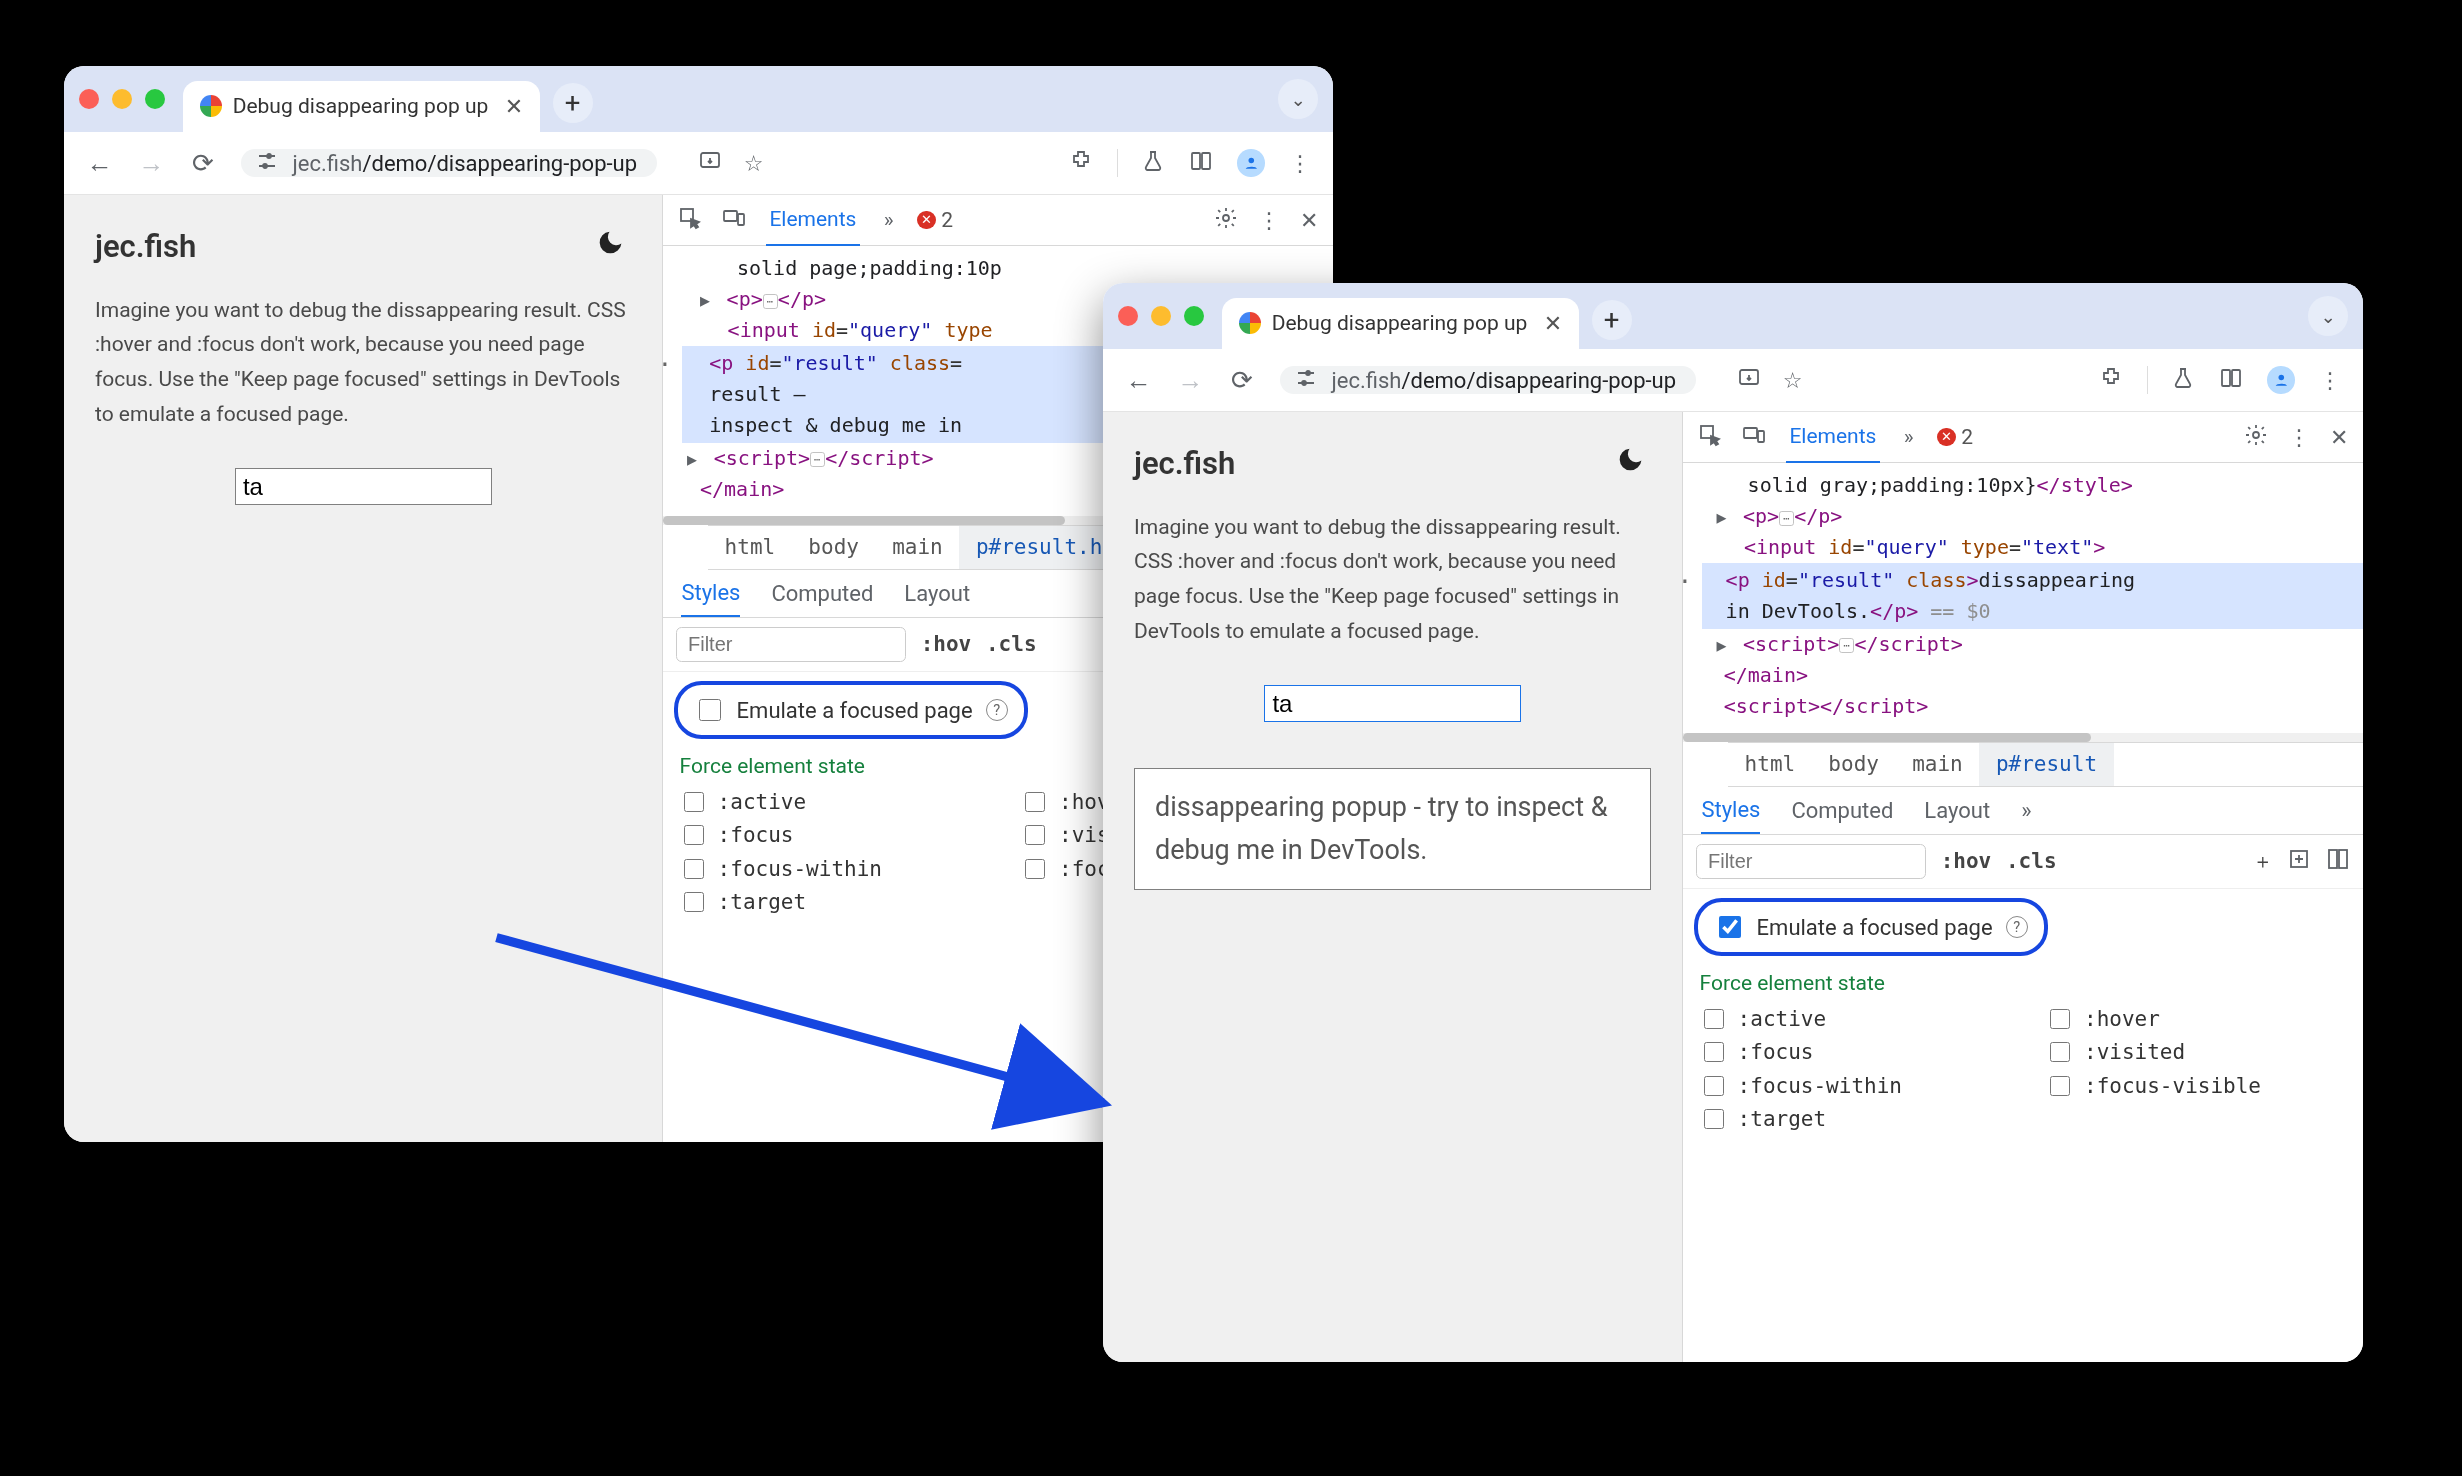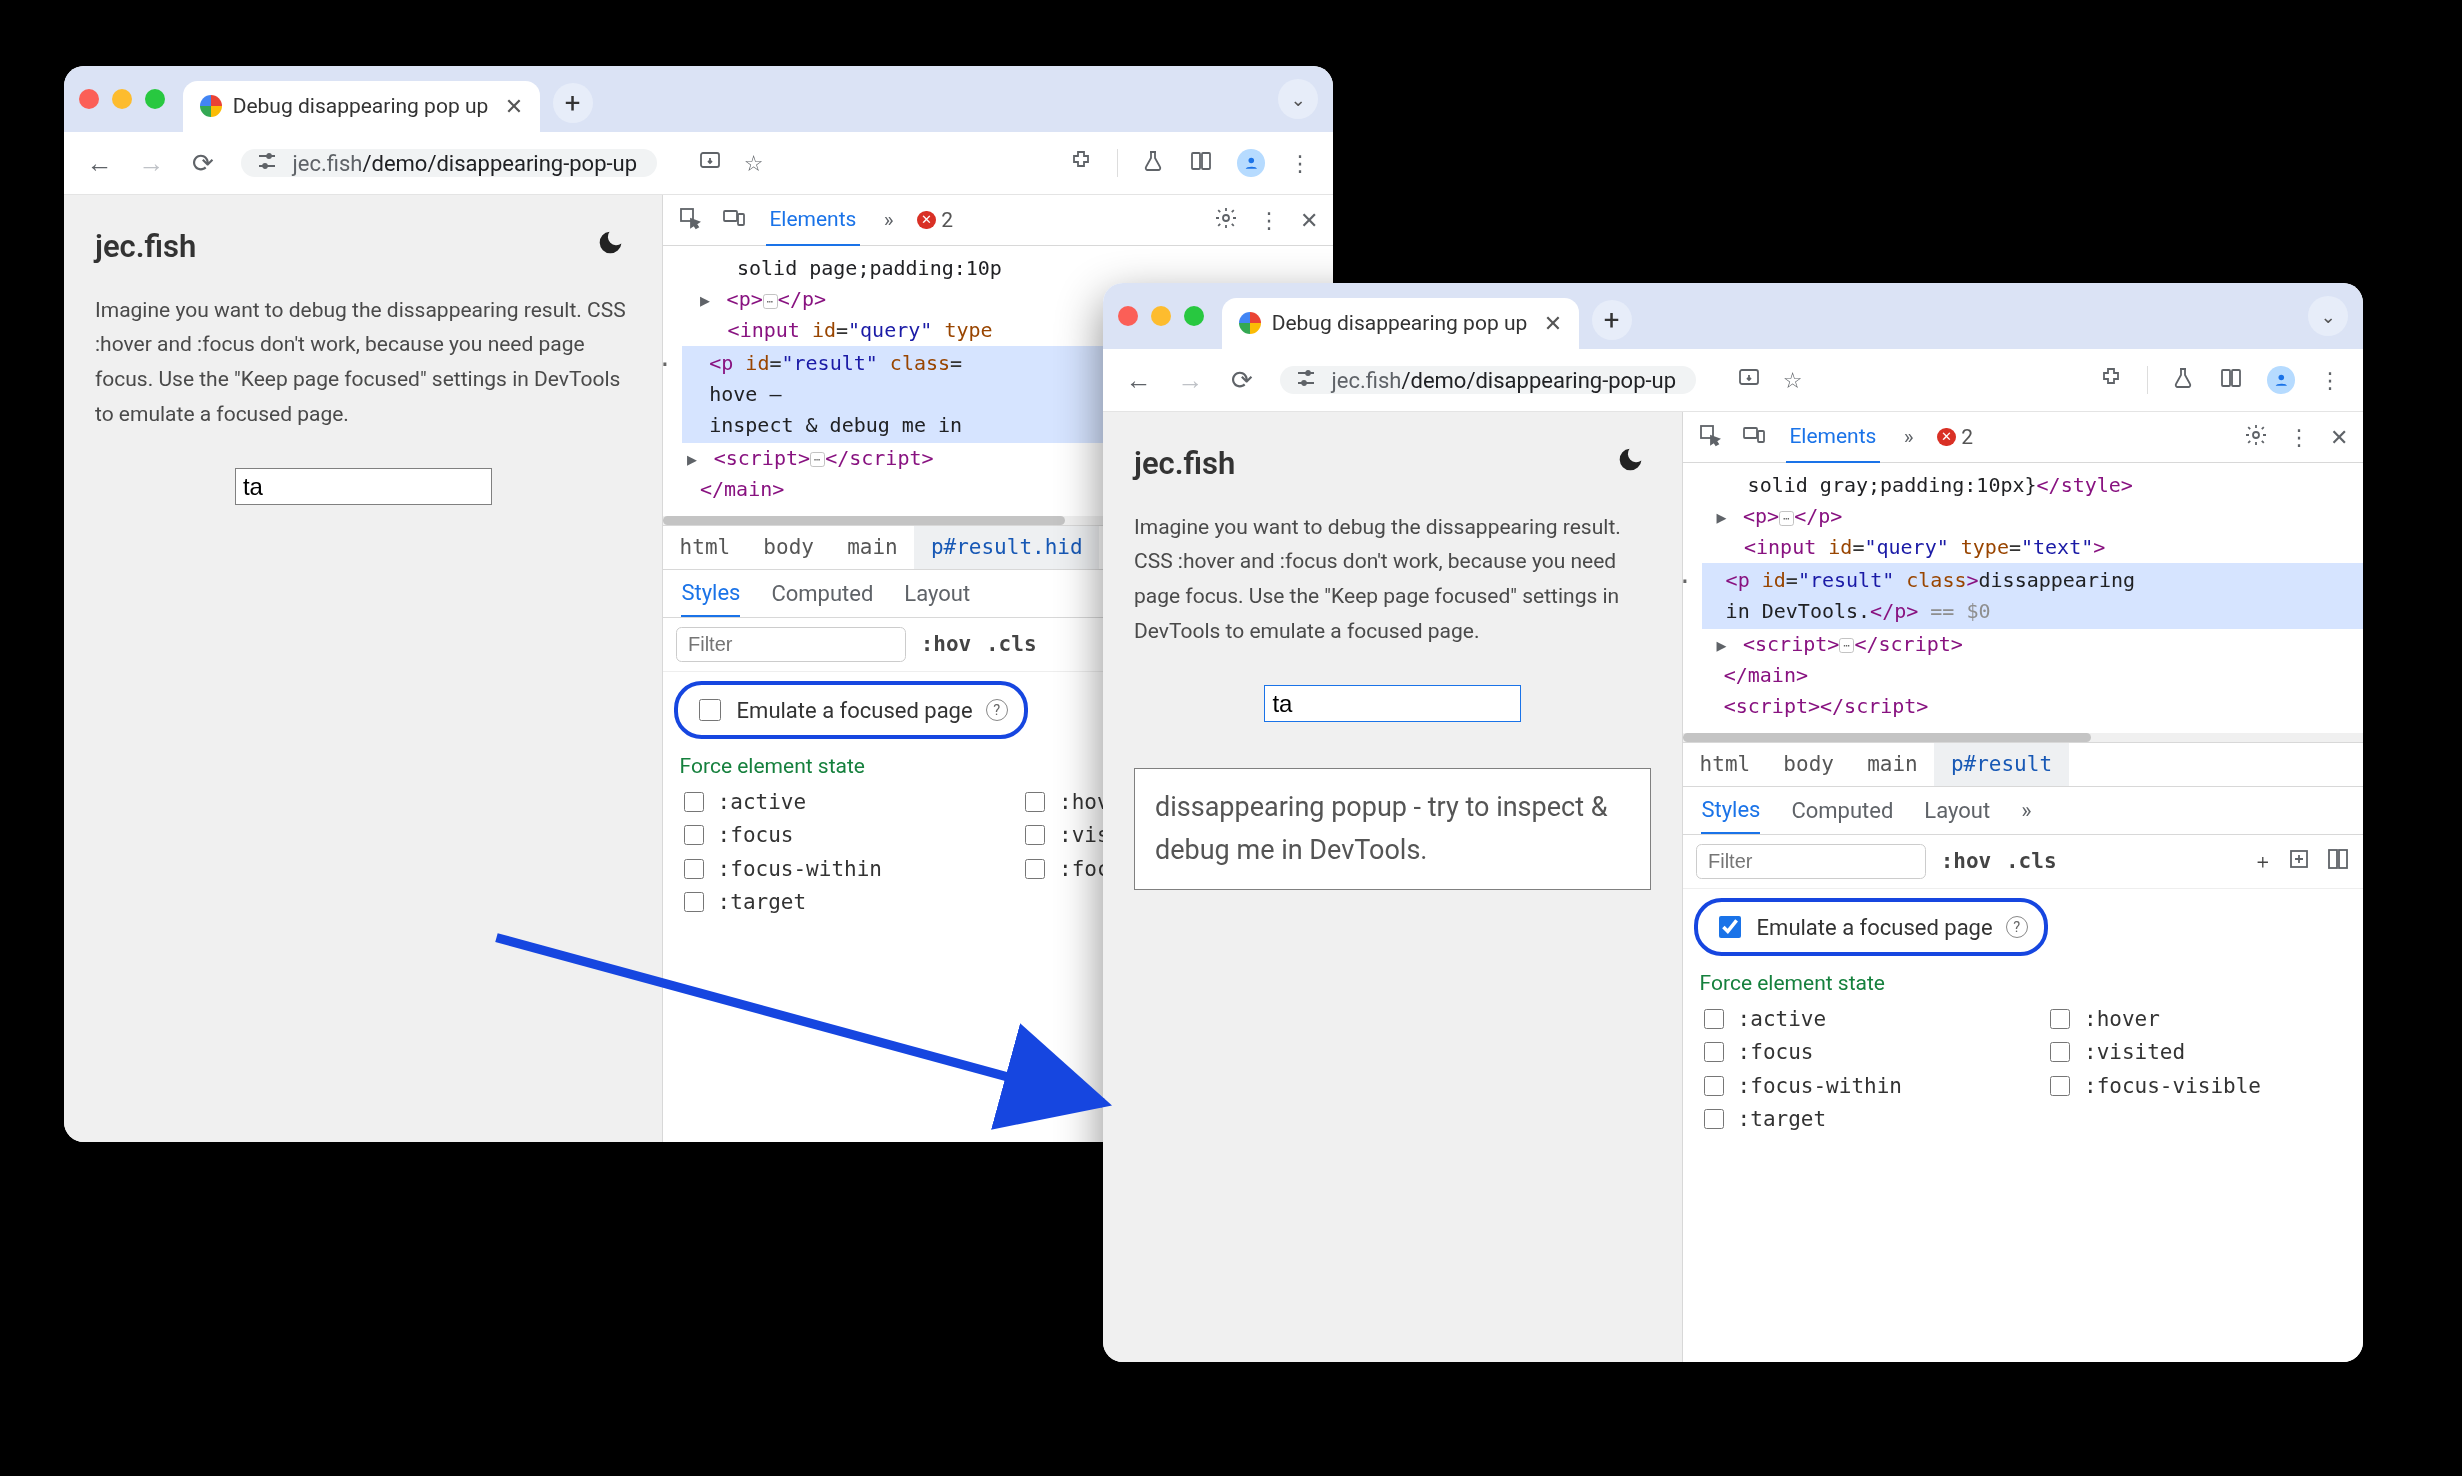--- a/index.html
+++ b/index.html
@@ -127,21 +127,21 @@
   .eq0 { color:#8e8e8e; font-style:normal; }
   .cg { color:#5f6368; position:relative; left:-16.6px; font-size:16.6px; }
 
   .dom-scroll { height:9.2px; background:#f0f0f0; position:relative; }
   .dom-scroll::after { content:""; position:absolute; left:0; top:0; height:100%;
      width:60%; background:#c4c4c4; border-radius:4.6px; }
 
   
   .bc { display:flex; align-items:center; border-top:0.9px solid #d8d8d8;
         border-bottom:0.9px solid #d8d8d8; font-size:21px;
-        font-family:"SF Mono",Menlo,Monaco,Consolas,monospace; }
+        font-family:"SF Mono",Menlo,Monaco,Consolas,monospace;margin-left:45px; }
   .bc span { padding:9.2px 16.6px; color:#565656; }
   .bc span.sel { background:#eef0f2; color:#1758b5; }
 
   
   .sp-tabs { display:flex; align-items:center; gap:31px; padding:0 18.4px;
              border-bottom:0.9px solid #d8d8d8; height:48px; font-size:22px; color:#5f6368; }
   .sp-tabs .t.active { color:#1a73e8; border-bottom:2.8px solid #1a73e8;
                        height:100%; display:flex; align-items:center; }
 
   .sp-row { display:flex; align-items:center; gap:14.7px; padding:9.2px 13px; border-bottom:0.9px solid #eee; }
@@ -290,21 +290,21 @@
         <span class="ic">✕</span>
       </div>
 
       <div class="dom">
         <div class="line tx" style="padding-left:37px;"><span>solid page;padding:10p</span></div>
         <div class="line" style="padding-left:16.6px;"><span class="cg">▶</span><span class="tg">&lt;p&gt;</span><span class="threedots">⋯</span><span class="tg">&lt;/p&gt;</span></div>
         <div class="line" style="padding-left:27.6px;"><span class="tg">&lt;input</span> <span class="at">id</span>=<span class="vl">"query"</span> <span class="at">type</span></div>
         <div class="hl" style="position:relative; padding-left:27.6px;">
           <span class="seldots">⋯</span>
           <div class="line"><span class="tg">&lt;p</span> <span class="at">id</span>=<span class="vl">"result"</span> <span class="at">class</span><span>=</span></div>
-          <div class="line tx">hove — </div>
+          <div class="line tx">result — </div>
           <div class="line tx">inspect &amp; debug me in </div>
         </div>
         <div class="line" style="padding-left:3.7px;"><span class="cg">▶</span><span class="tg">&lt;script&gt;</span><span class="threedots">⋯</span><span class="tg">&lt;/﻿script&gt;</span></div>
         <div class="line" style="padding-left:0;"><span class="tg">&lt;/main&gt;</span></div>
       </div>
       <div class="dom-scroll"></div>
 
       <div class="bc">
         <span>html</span>
         <span>body</span>

